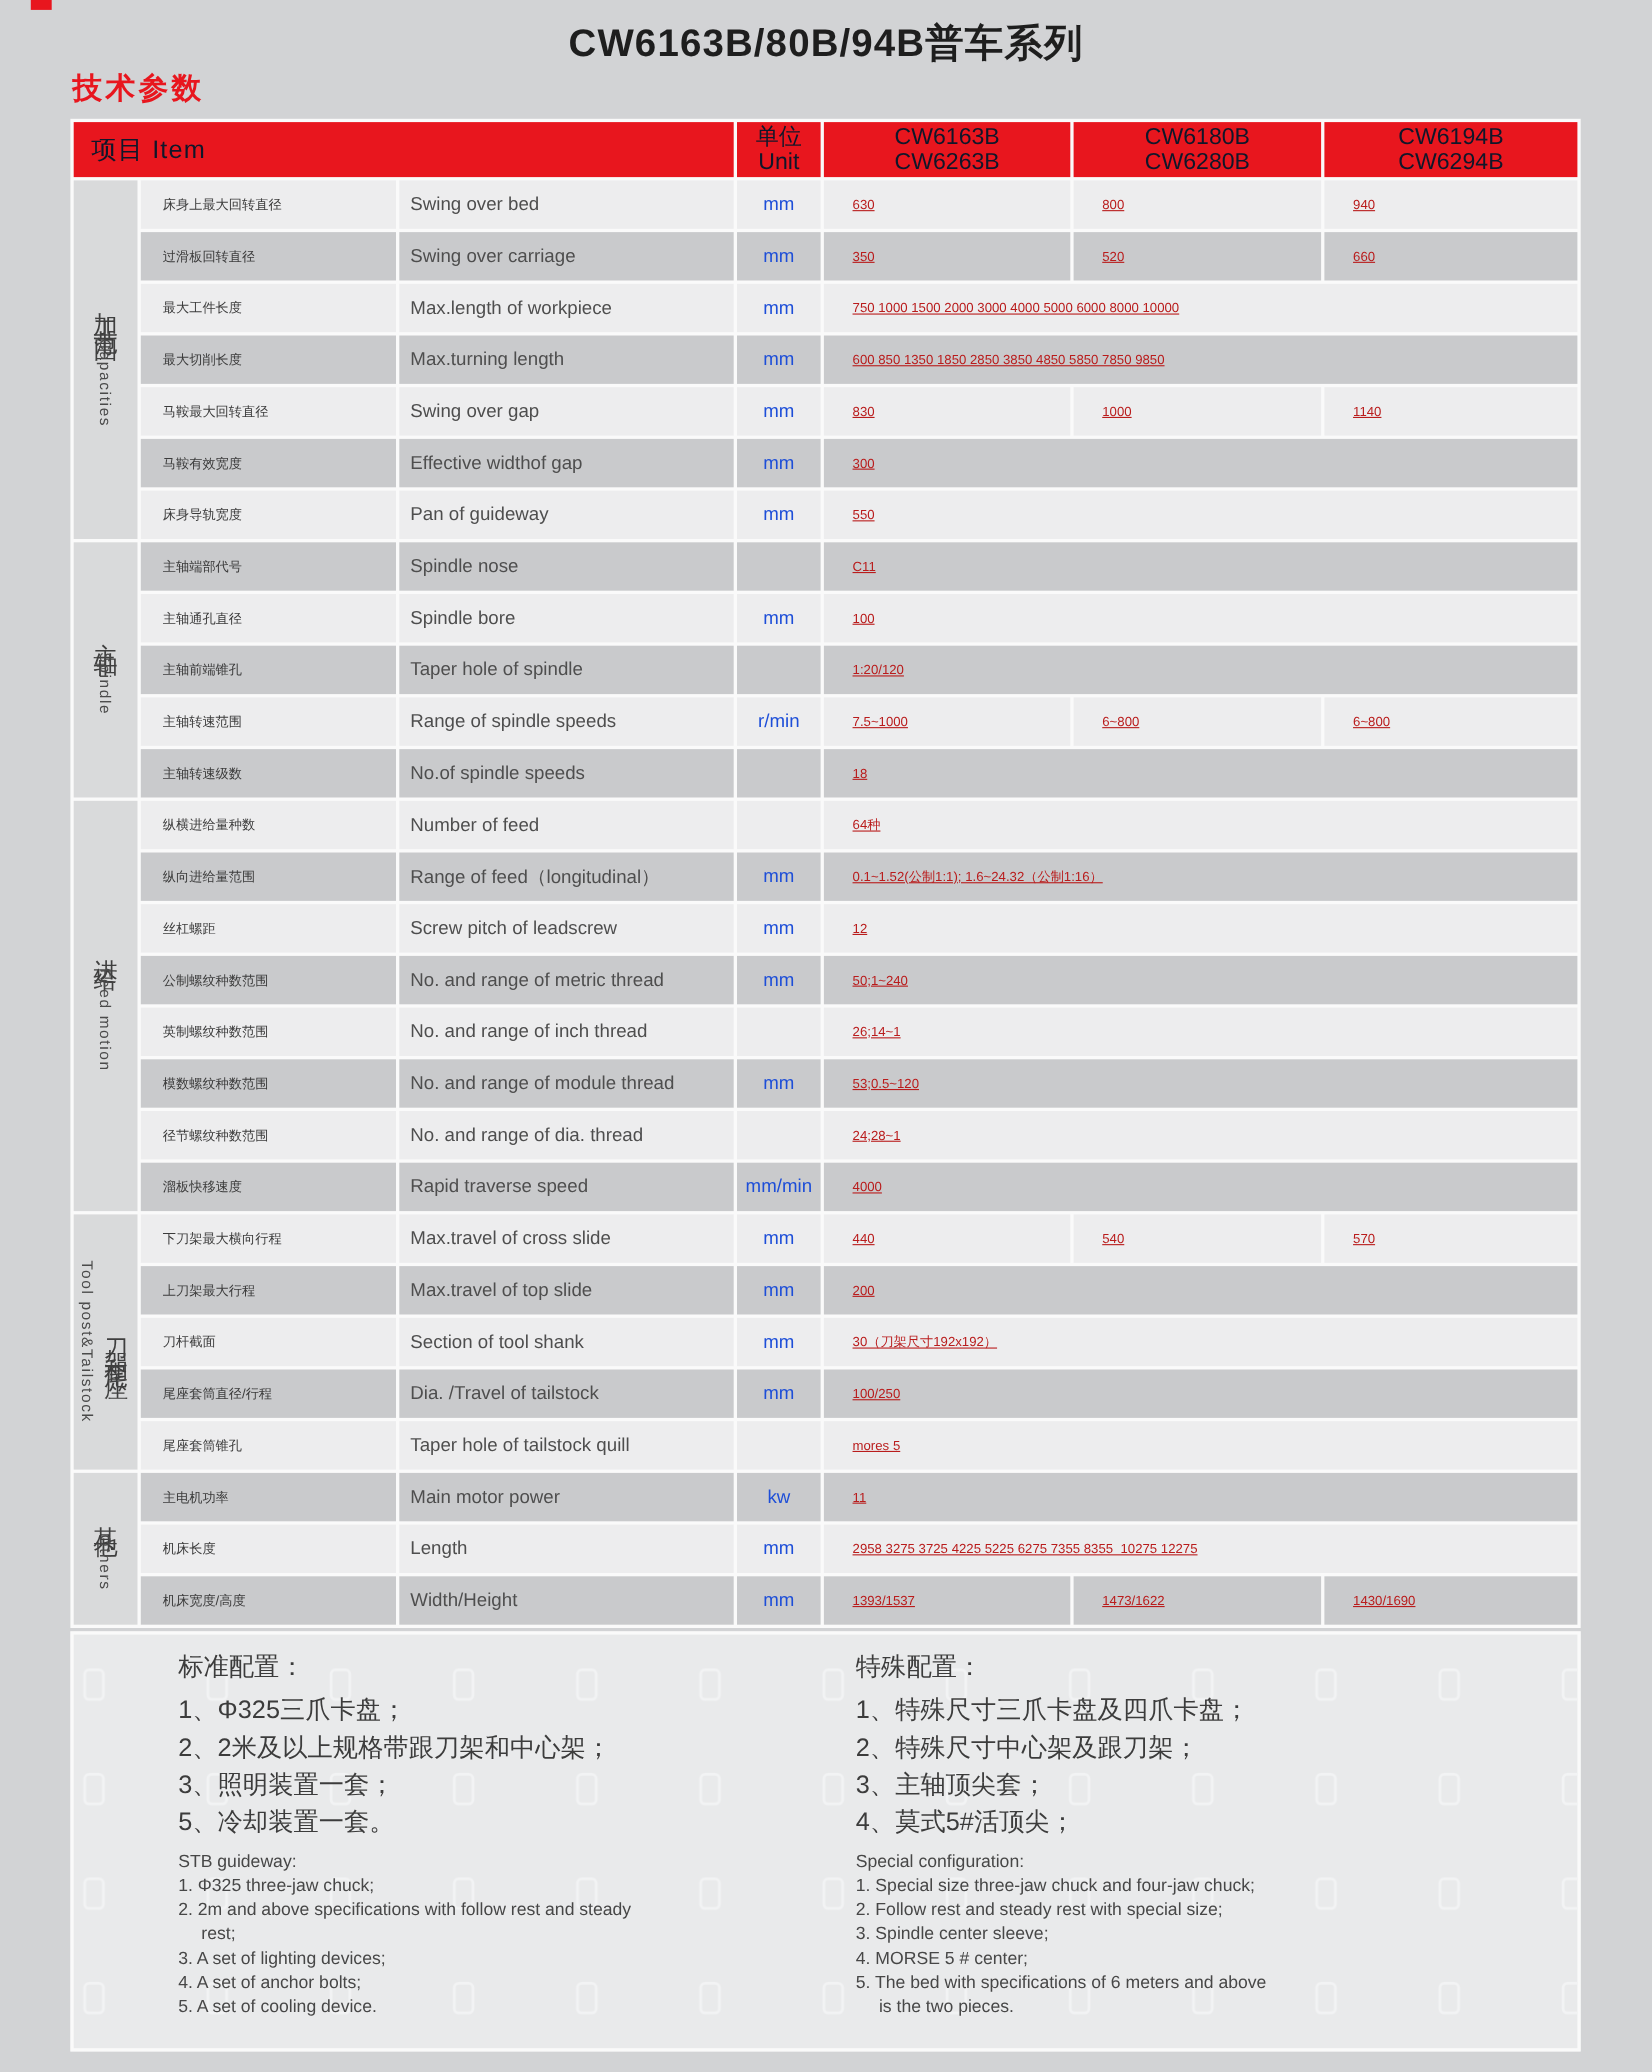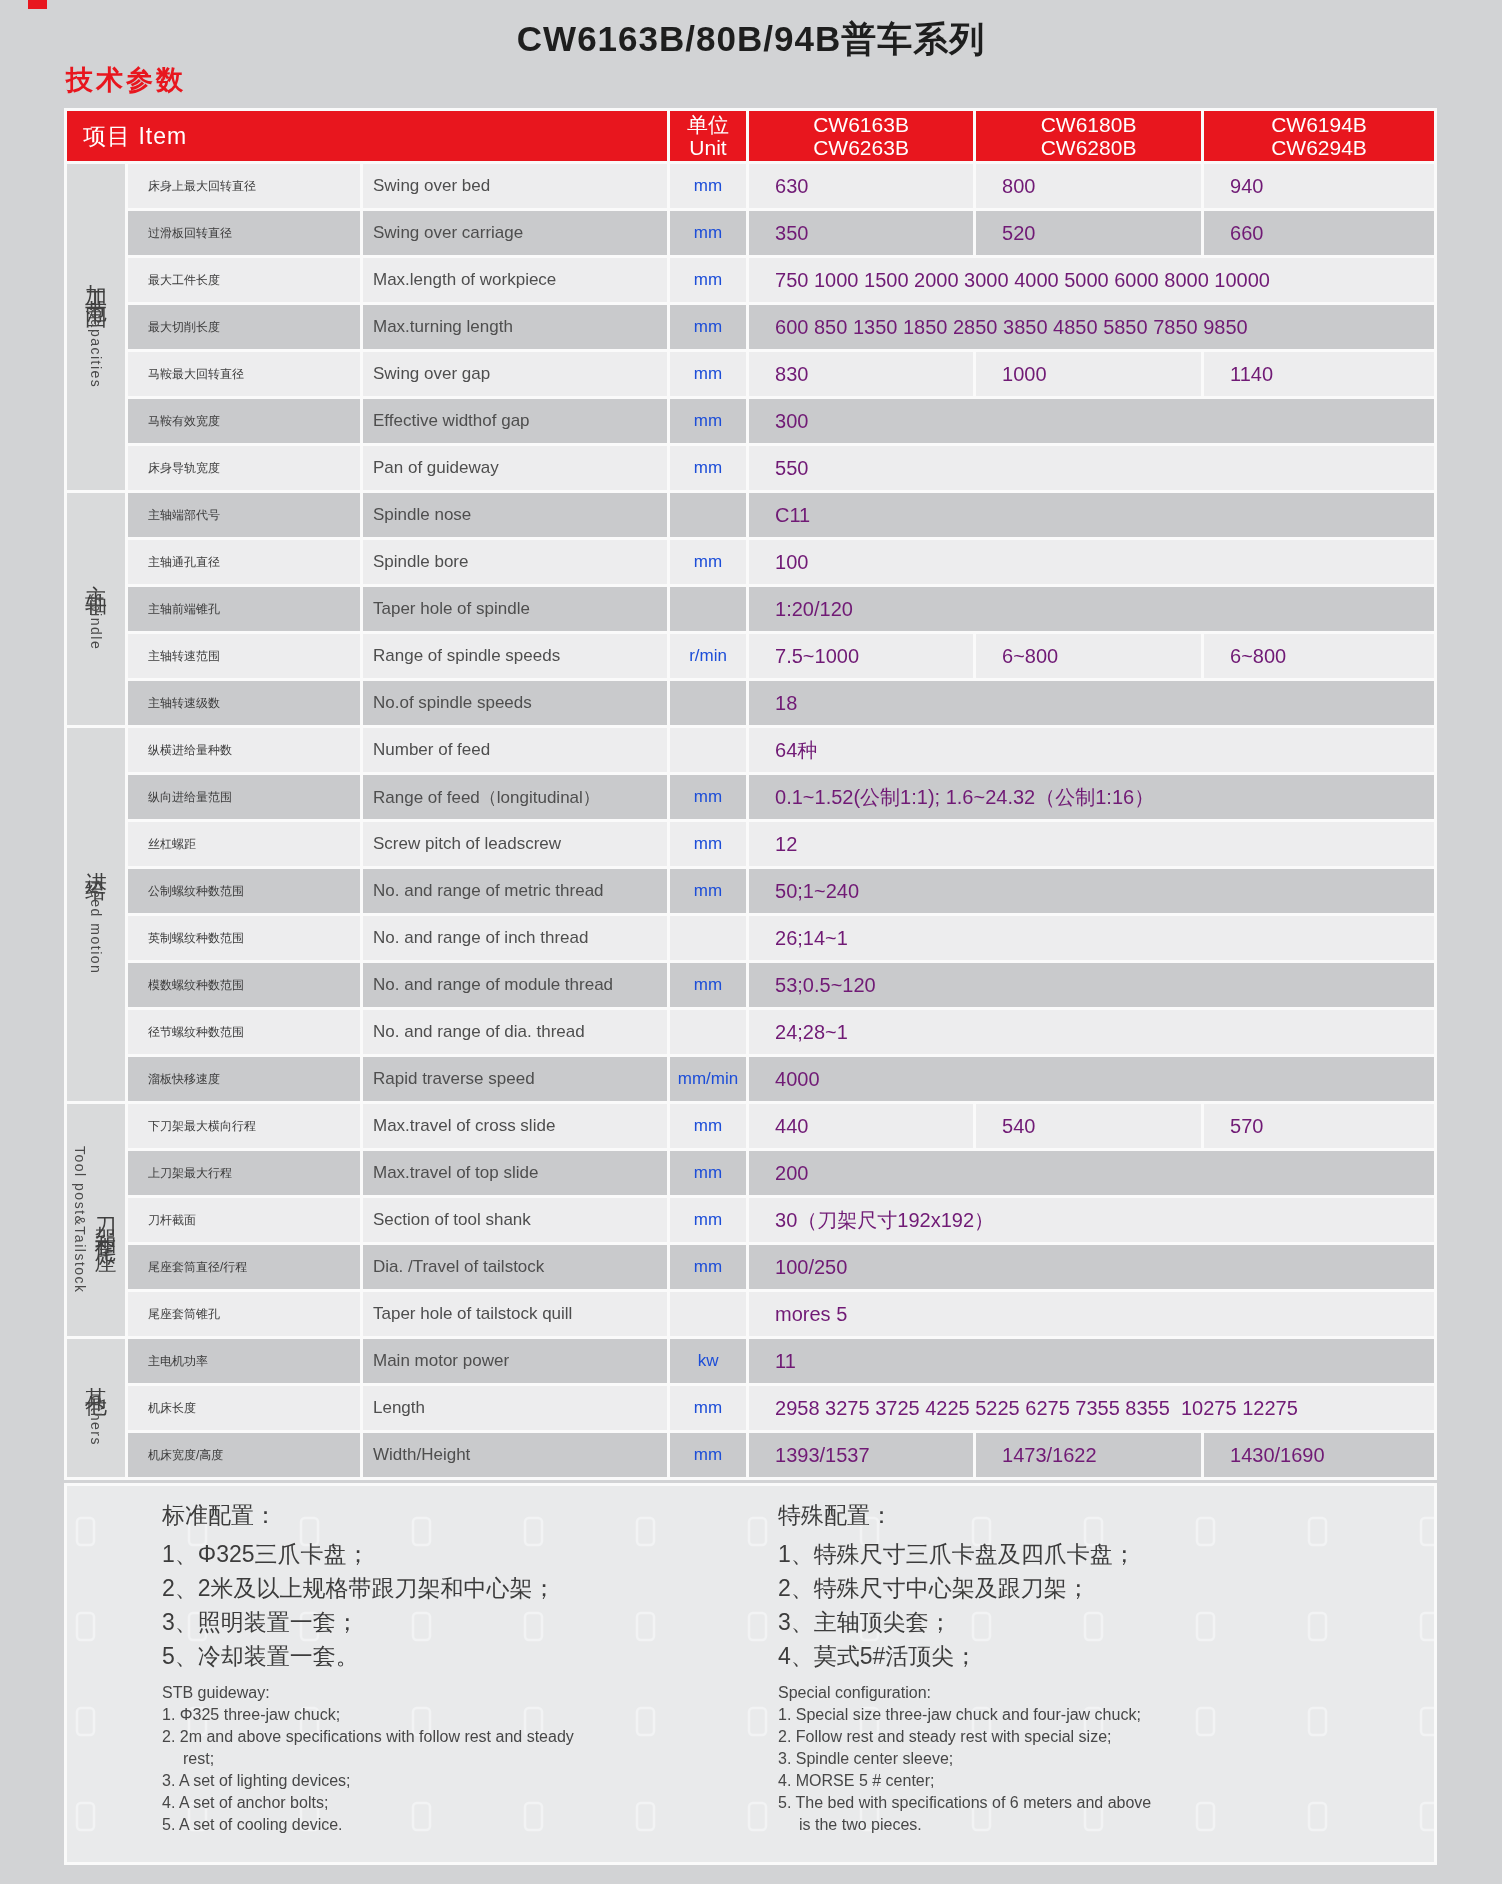--- a/index.html
+++ b/index.html
@@ -24,33 +24,33 @@
     border-collapse:separate; border-spacing:3px; table-layout:fixed;
     background:#fafafa;
   }
   col.c-group { width:58px; }
   col.c-zhname { width:232px; }
   col.c-enname { width:304px; }
   col.c-unitcol { width:76px; }
   col.c-m1 { width:224px; }
   col.c-m2 { width:225px; }
 
-  thead th { background:var(--red,#e8161e); color:#ffffff; font-weight:400; height:50px; vertical-align:middle; padding:0; }
+  thead th { background:var(--red,#e8161e); color:#0f172a; font-weight:400; height:50px; vertical-align:middle; padding:0; }
   th.h-item { text-align:left; padding-left:16px; font-size:23px; letter-spacing:1px; }
   th.h-unit div, th.h-model div { text-align:center; font-size:21px; line-height:23px; }
 
   tbody td { height:44px; vertical-align:middle; padding:0; }
   tr.lt td { background:#ededee; }
   tr.dk td { background:#c9cacc; }
   tbody td.group { background:#d9dadb; text-align:center; }
 
   .c-zh  { font-size:12px; padding-left:20px; color:#3b3b3b; }
   .c-en  { font-size:17px; padding-left:10px; color:#4e4e4e; }
   .c-unit{ text-align:center; font-size:17px; color:#1d4ed8; }
-  .c-val { font-size:20px; padding-left:26px; color:#701a75; white-space:pre; overflow:hidden; }
+  .c-val { font-size:12px; padding-left:26px; color:#b91c1c; white-space:pre; overflow:hidden;text-decoration:underline; }
 
   .gzh { writing-mode:vertical-rl; text-orientation:upright; font-size:22px; letter-spacing:8px; color:#3f3f3f; }
   .gen { writing-mode:vertical-rl; font-size:14px; color:#4a4a4a; letter-spacing:1.5px; }
   td.group.stack .gzh, td.group.stack .gen { display:block; margin:0 auto; }
   td.group.stack .gen { margin-top:10px; }
   td.group.side .gzh, td.group.side .gen { display:inline-block; vertical-align:middle; }
   td.group.side .gen { margin-right:3px; }
 
   
   .config {

